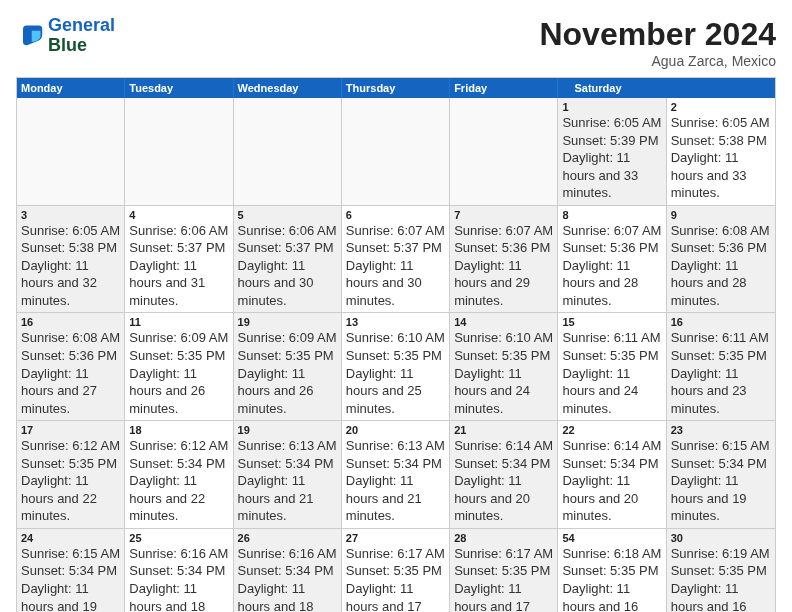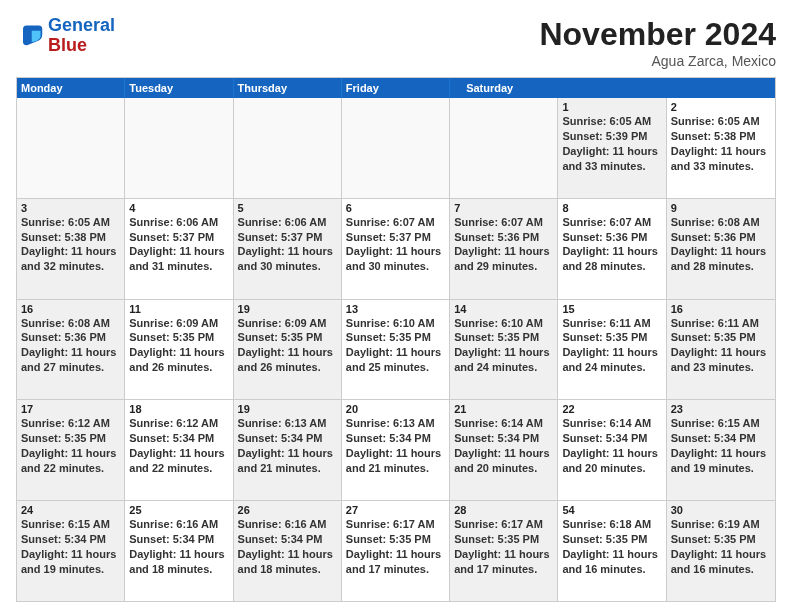--- a/index.html
+++ b/index.html
@@ -99,52 +99,52 @@
     .cal-cell.empty { background: #f9f9f9; }
     .cal-cell.shaded { background: #f0f0f0; }
     .day-num {
       font-size: 11px;
       font-weight: bold;
       color: #222;
       display: block;
       margin-bottom: 1px;
     }
     .cell-text {
-      font-size: 11px;
+      font-size: 13px;
       color: #333;
       line-height: 1.35;
-      font-weight: bold;
     }
   </style>
 </head>
 <body>
 
 <div class="page">
   <div class="header">
     <div class="logo">
       <svg class="logo-icon" viewBox="0 0 32 32">
         <rect x="0" y="0" width="32" height="32" fill="white"></rect>
         <path d="M8 8 Q8 4 12 4 L26 4 Q30 4 30 8 L30 14 Q30 20 24 22 L14 26 Q10 28 8 24 Z" fill="#1565c0"></path>
         <path d="M18 10 L28 10 L28 16 Q28 20 22 22 L18 23 Z" fill="#4fc3f7"></path>
       </svg>
       <div class="logo-text">
         <div><span>General</span></div>
-        <div><span style="color:#b91c1c">Blue</span></div>
+        <div><span style="color:#14532d">Blue</span></div>
       </div>
     </div>
     <div class="title-block">
       <div class="month-title">November 2024</div>
       <div class="location">Agua Zarca, Mexico</div>
     </div>
   </div>
 
   <div class="calendar">
     <div class="cal-header-row">
         <div class="cal-header-cell">Monday</div>
         <div class="cal-header-cell">Tuesday</div>
+        <div class="cal-header-cell">Wednesday</div>
         <div class="cal-header-cell">Thursday</div>
         <div class="cal-header-cell">Friday</div>
         <div class="cal-header-cell">Saturday</div>
       </div>
     <div class="cal-body">
     <div class="cal-row">
           <div class="cal-cell empty"></div>
           <div class="cal-cell empty"></div>
           <div class="cal-cell empty"></div>
           <div class="cal-cell empty"></div>

